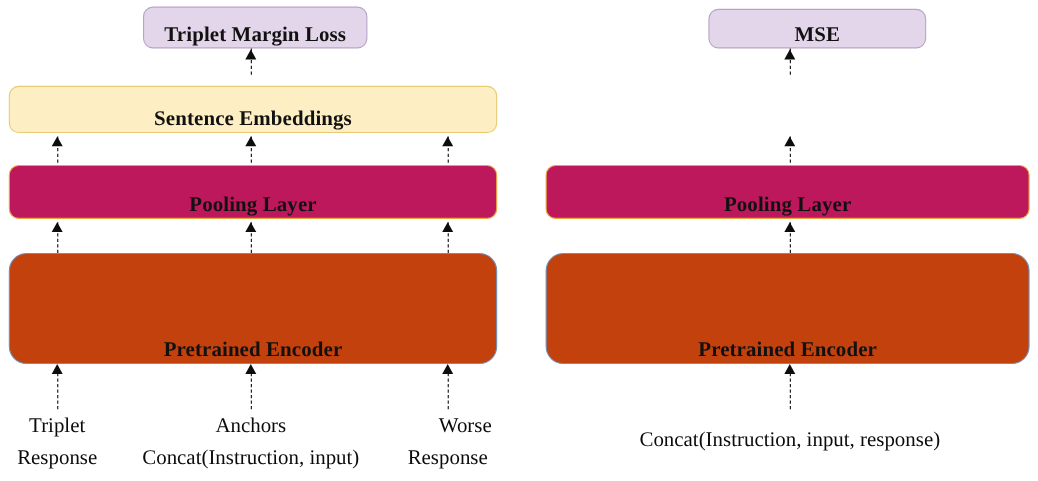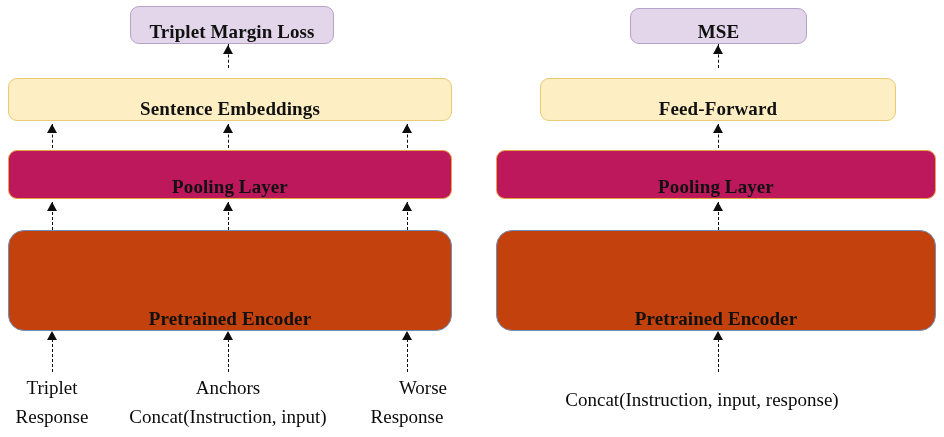--- a/index.html
+++ b/index.html
@@ -138,44 +138,41 @@
 
     <div class="caption" style="left:228px; top:377px; font-size:19px;">Anchors</div>
     <div class="caption" style="left:228px; top:406px; font-size:19px;">Concat(Instruction, input)</div>
 
     <div class="caption" style="left:407px; top:377px; font-size:19px;margin-left:16px;">Worse</div>
     <div class="caption" style="left:407px; top:406px; font-size:19px;">Response</div>
   </div>
 
   <div class="panel" style="left:472px; width:472px;">
 
-    <div class="box box-purple" style="left:158px; top:8px; width:177px; height:36px; font-size:19px;">
+    <div class="box box-purple" style="left:172px; top:8px; width:198px; height:36px; font-size:19px;">
       <span>MSE</span>
     </div>
 
     <div class="stem" style="left:246px; top:44px; height:24px;"></div>
     <div class="arrowhead" style="left:241px; top:45px;"></div>
 
-    <div class="box box-yellow" style="left:68px; top:78px; width:356px; height:43px; font-size:19px;">
-      <span>Feed-Forward</span>
-    </div>
 
     <div class="stem" style="left:246px; top:124px; height:24px;"></div>
     <div class="arrowhead" style="left:241px; top:124px;"></div>
 
     <div class="box box-orange" style="left:24px; top:150px; width:440px; height:49px; font-size:19px;">
       <span>Pooling Layer</span>
     </div>
 
     <div class="stem" style="left:246px; top:202px; height:28px;"></div>
     <div class="arrowhead" style="left:241px; top:202px;"></div>
 
     <div class="box box-blue" style="left:24px; top:230px; width:440px; height:101px; font-size:19px;">
       <span>Pretrained Encoder</span>
     </div>
 
     <div class="stem" style="left:246px; top:334px; height:38px;"></div>
     <div class="arrowhead" style="left:241px; top:331px;"></div>
 
-    <div class="caption" style="left:230px; top:389px; font-size:19px;">Concat(Instruction, input, response)</div>
+    <div class="caption" style="left:246px; top:389px; font-size:19px;">Concat(Instruction, input, response)</div>
   </div>
 
 </div>
 
 </body></html>

